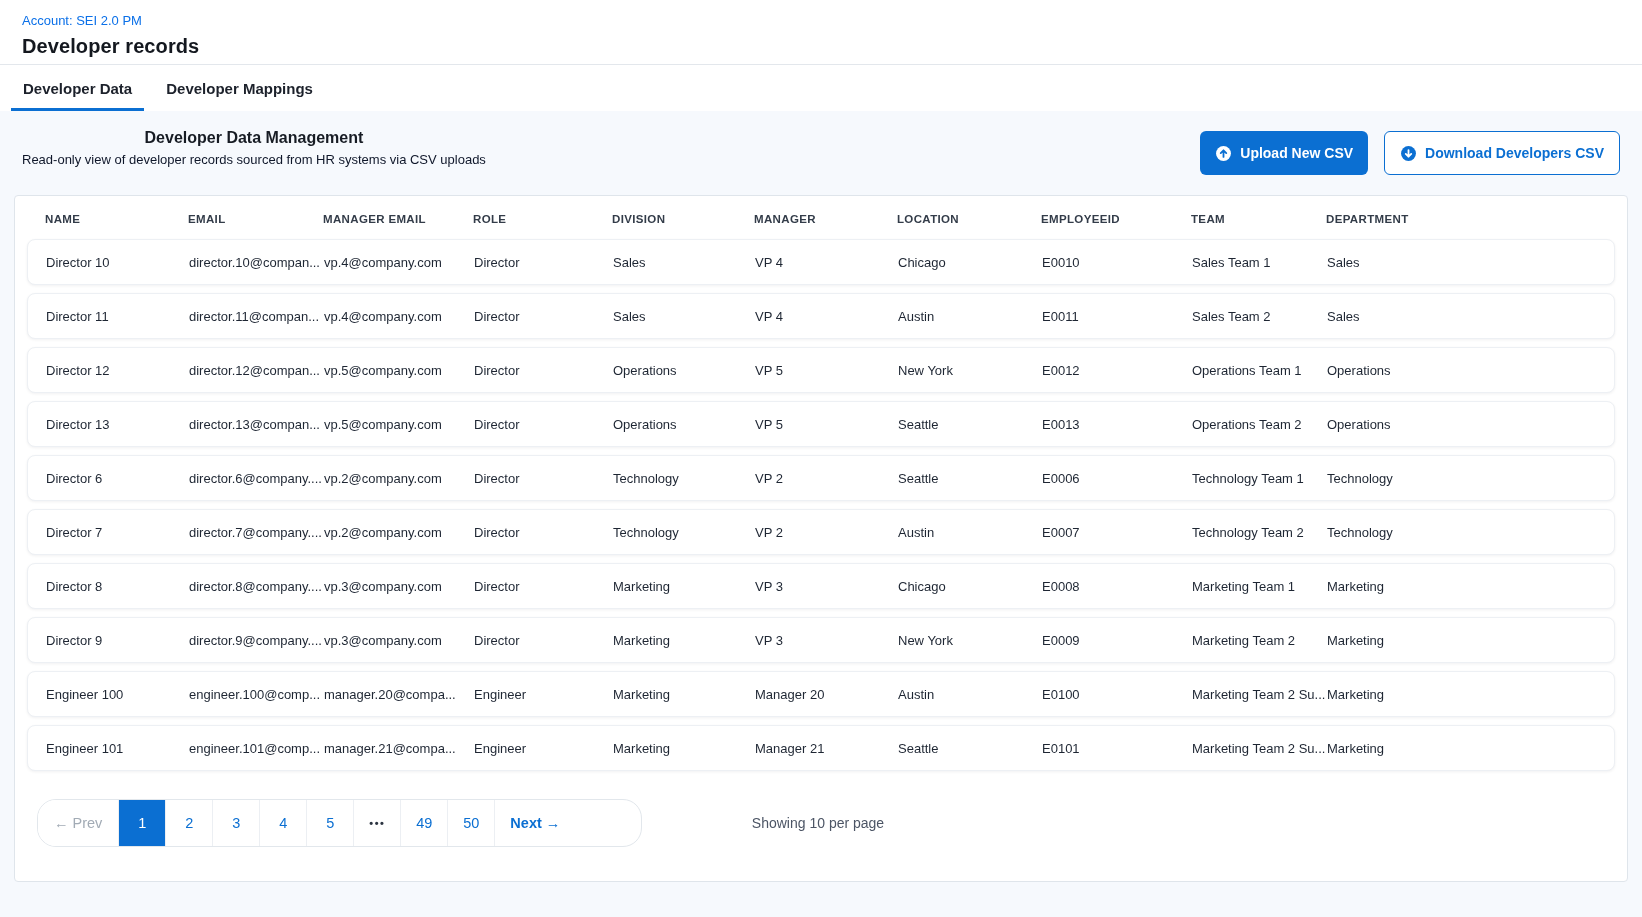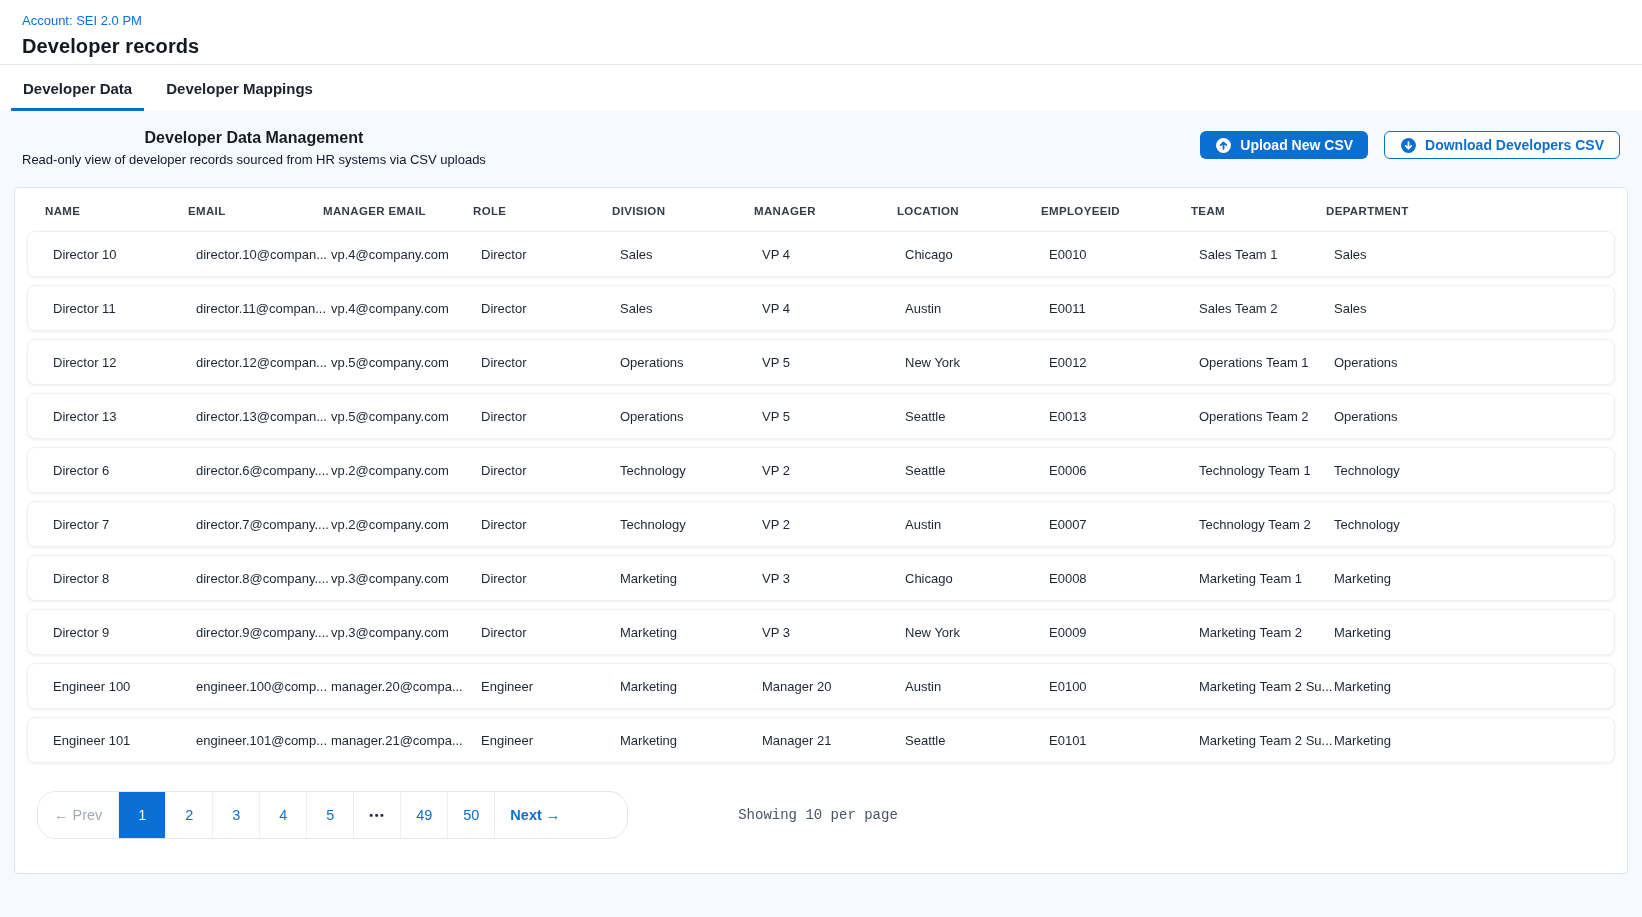--- a/index.html
+++ b/index.html
@@ -25,40 +25,40 @@
   .tab-bar{background:#fff;border-top:1px solid #e3e7ec;display:flex;gap:10px;padding:0 11px;}
   .tab{padding:15px 12px 11px;font-size:15px;font-weight:700;color:#1c212b;border-bottom:3px solid transparent;cursor:pointer;white-space:nowrap;}
   .tab.active{border-bottom-color:var(--primary);}
 
   
   .content{flex:1;padding:14px 14px 0;display:flex;flex-direction:column;}
   .section-head{display:flex;justify-content:space-between;align-items:flex-start;padding:4px 8px 20px;}
   .section-title{margin:0 0 5px;font-size:16px;font-weight:700;color:#171c24;text-align:center;}
   .section-subtitle{margin:0;font-size:13px;color:#0f172a;}
   .actions{display:flex;gap:16px;padding-top:2px;}
-  .btn{height:28px;border-radius:6px;font-size:14px;font-weight:700;display:inline-flex;align-items:center;gap:8px;padding:4px 15px;cursor:pointer;border:none;font-family:inherit;line-height:1;}
+  .btn{height:44px;border-radius:6px;font-size:14px;font-weight:700;display:inline-flex;align-items:center;gap:8px;padding:4px 15px;cursor:pointer;border:none;font-family:inherit;line-height:1;}
   .btn .icon{display:inline-flex;width:17px;height:17px;}
   .btn .icon svg{width:100%;height:100%;}
   .btn.primary{background:var(--primary);color:#fff;}
   .btn.outline{background:#fff;color:var(--primary);border:1.5px solid var(--primary);}
 
   
   .table-card{background:#fff;border:1px solid #dfe5eb;border-radius:4px;padding:0 12px;display:flex;flex-direction:column;}
   .grid-cols{display:grid;grid-template-columns:143px 135px 150px 139px 142px 143px 144px 150px 135px auto;}
   .thead{padding:17px 6px 14px 18px;}
   .th{font-size:11.5px;font-weight:600;color:#333c49;letter-spacing:.35px;white-space:nowrap;}
   .tbody{display:flex;flex-direction:column;gap:8px;}
   .row-card{align-items:center;height:46px;background:#fff;border:1px solid #edf0f4;border-radius:8px;
-    box-shadow:0 1px 3px rgba(16,24,40,.06);padding-left:25px;}
+    box-shadow:0 1px 3px rgba(16,24,40,.06);padding-left:18px;}
   .cell{font-size:13px;color:#1e2633;white-space:nowrap;overflow:hidden;}
 
   
   .table-footer{display:grid;grid-template-columns:1fr auto 1fr;align-items:center;padding:28px 6px 34px 10px;}
   .range-label{font-size:13.5px;font-weight:700;color:#1c2430;}
-  .per-page{justify-self:end;font-size:14px;color:#4c5565;padding-right:10px;font-family:Liberation Mono, monospace;}
+  .per-page{justify-self:end;font-size:14px;color:#4c5565;padding-right:10px;}
   .pager{display:flex;border:1px solid #e2e7ec;border-radius:19px;overflow:hidden;background:#fff;height:48px;align-items:stretch;margin-right:110px;}
   .page{display:flex;align-items:center;justify-content:center;min-width:47px;font-size:14.5px;font-weight:500;
     color:var(--primary);border:none;border-right:1px solid #eceff3;background:#fff;cursor:pointer;font-family:inherit;padding:0 6px;}
   .page:last-child{border-right:none;}
   .page.prev{color:#a2abb5;padding:0 16px;font-weight:500;}
   .page.next{padding:0 15px;font-weight:600;}
   .page.active{background:var(--primary);color:#fff;}
   .page.ellipsis{color:#2b3340;font-size:11px;letter-spacing:1.5px;font-weight:700;}
 </style>
 </head>

